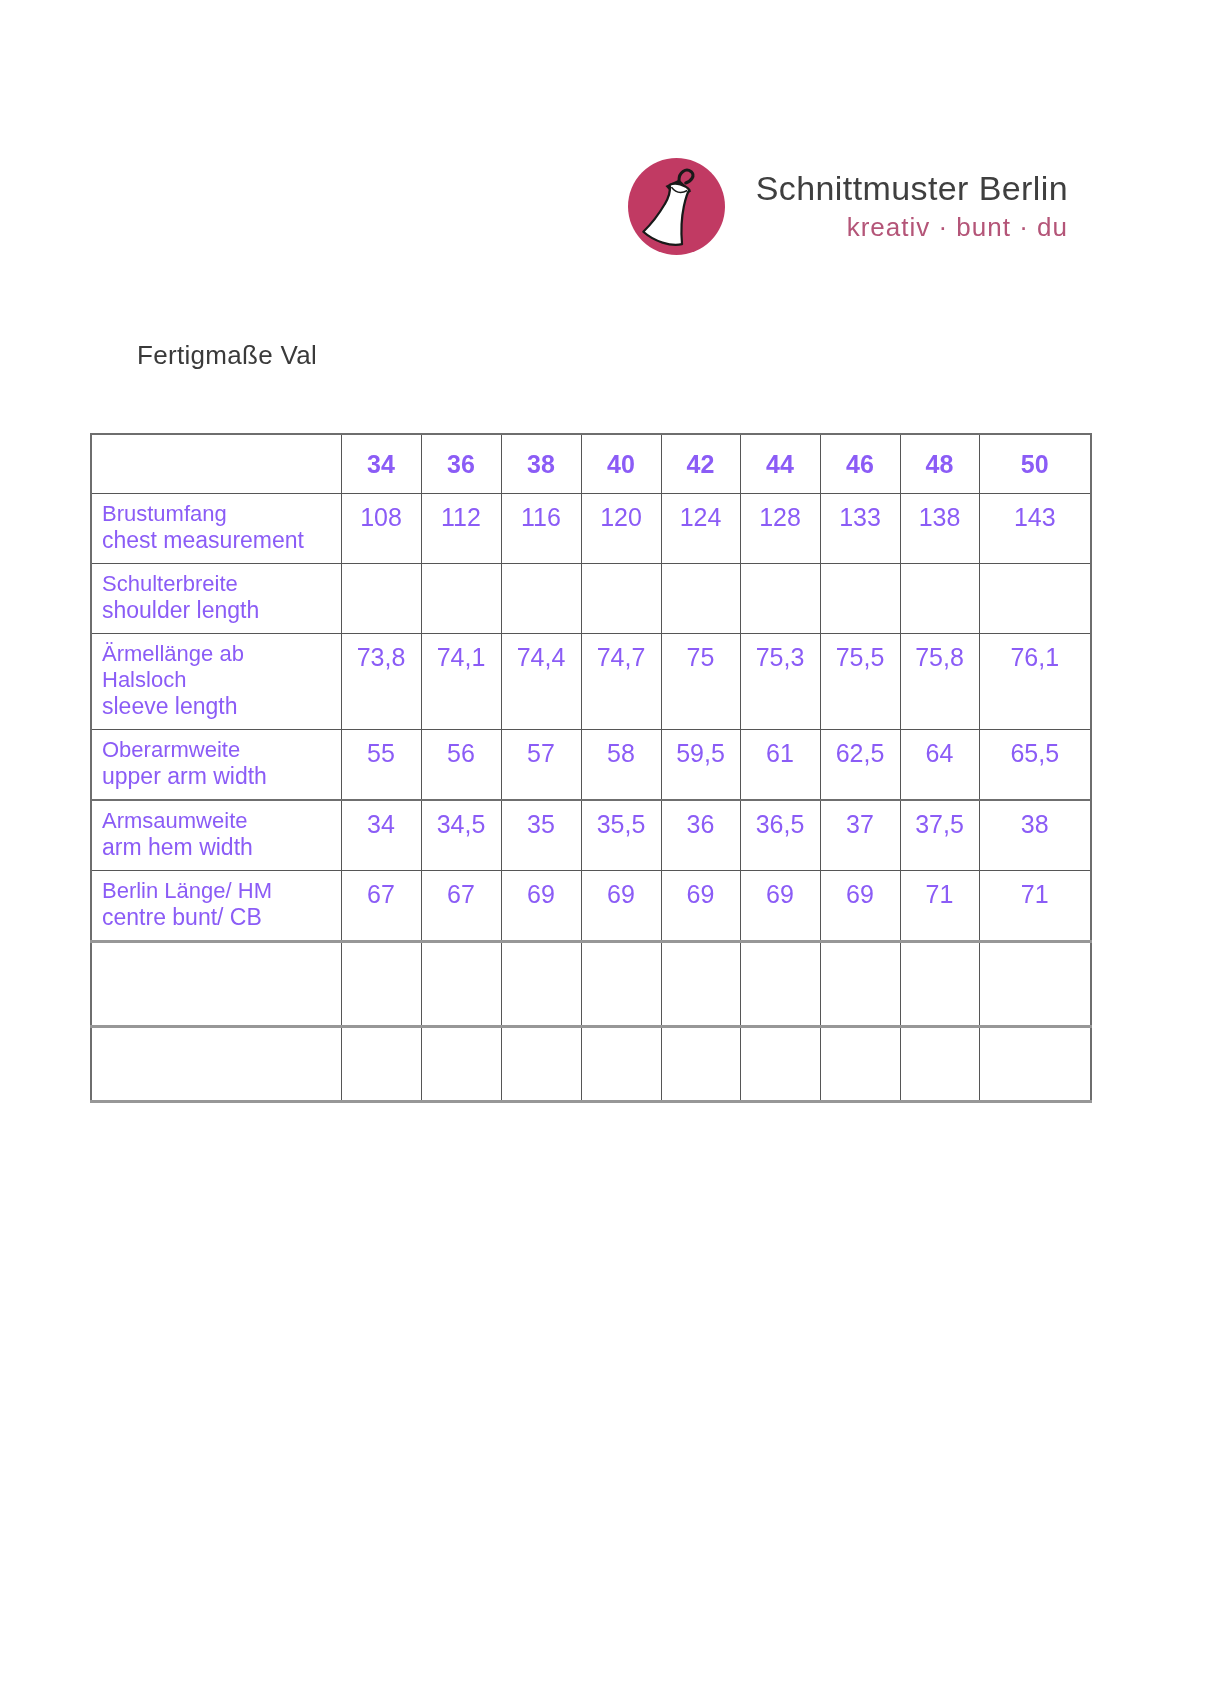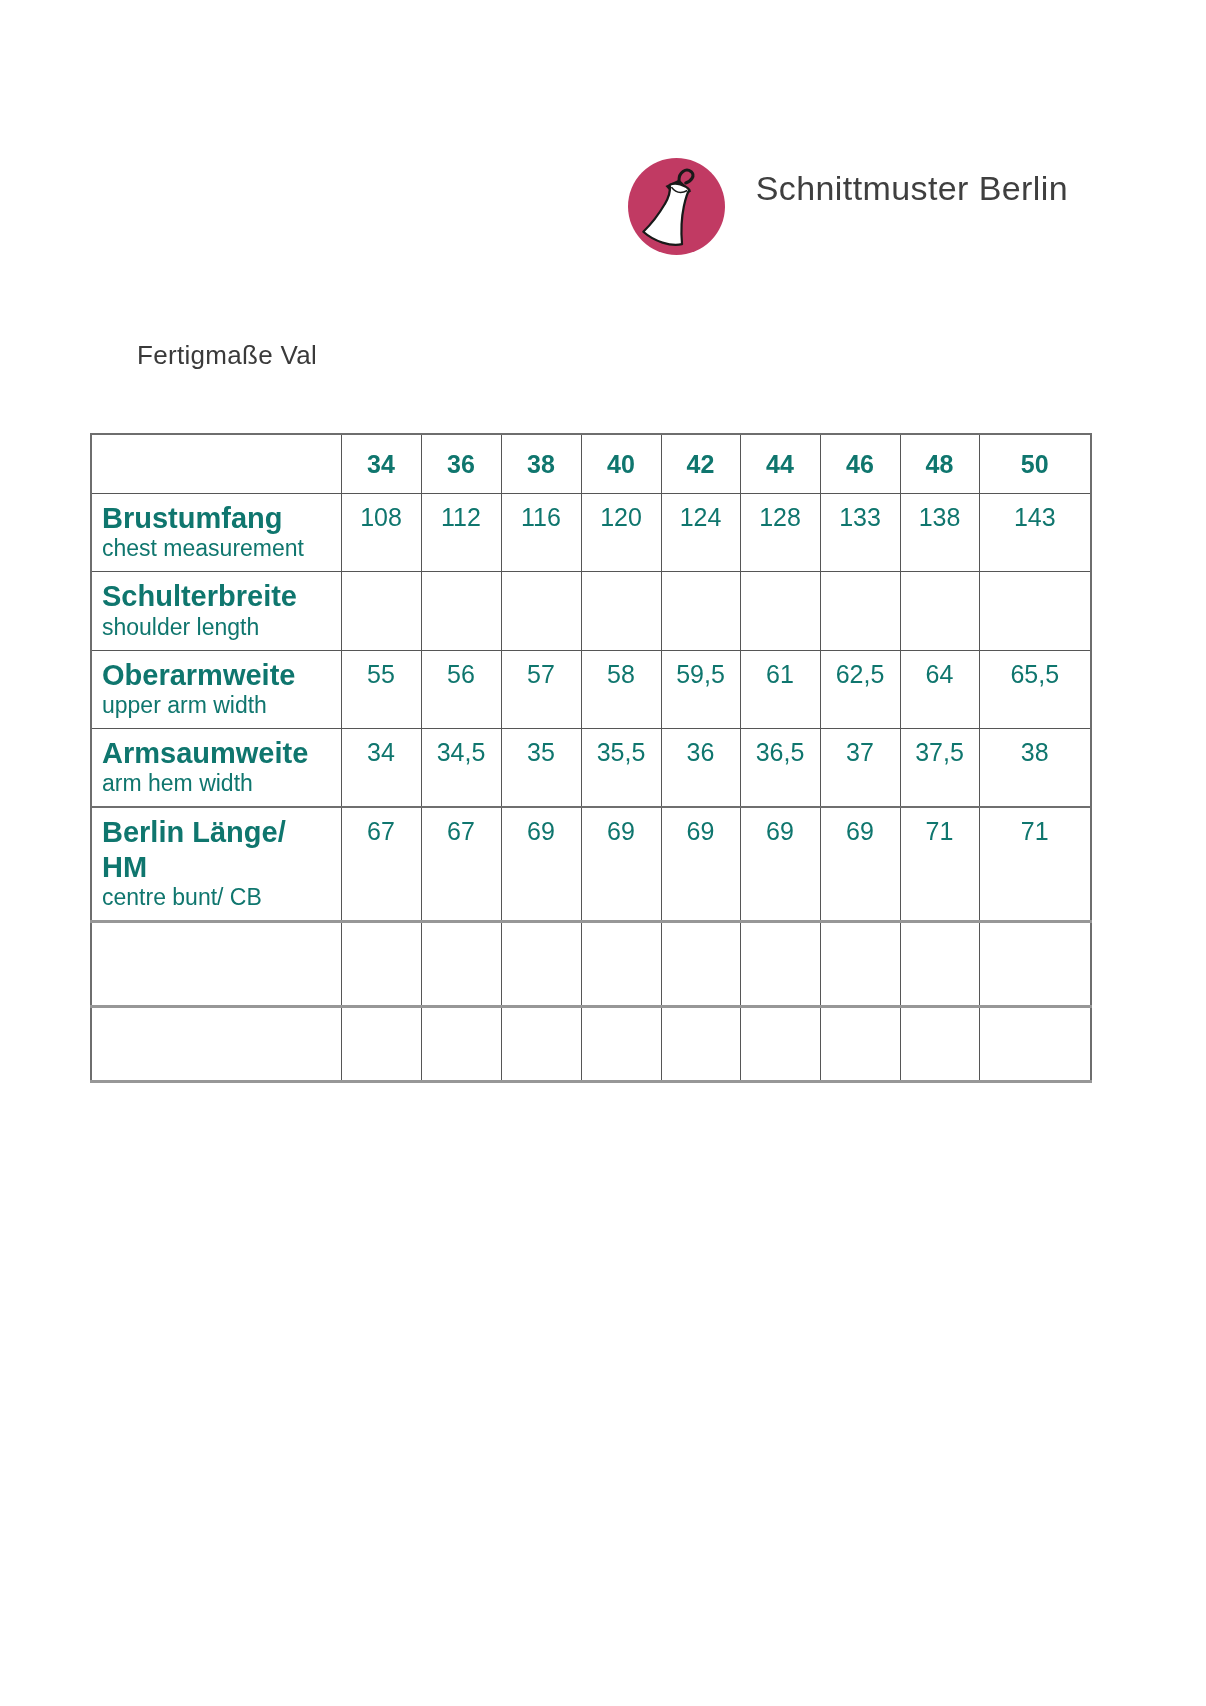--- a/index.html
+++ b/index.html
@@ -52,42 +52,42 @@
   }
 
   
   .size-table {
     position: absolute;
     left: 90px;
     top: 433px;
     width: 1000px;
     border-collapse: collapse;
     table-layout: fixed;
-    color: #0f766e;
+    color: #8b5cf6;
     border: 2px solid #6e6e6e;
     border-bottom: 3px solid #979797;
   }
   .size-table th,
   .size-table td {
     border: 1px solid #565656;
     background: #ffffff;
   }
   .size-table thead th {
     height: 58px;
     font-size: 25px;
     font-weight: bold;
     text-align: center;
     vertical-align: middle;
     padding: 0;
   }
   td.label-cell {
     padding: 7px 10px 9px 10px;
     vertical-align: top;
   }
-  .lbl-de { font-weight: bold; font-size: 29px; line-height: 1.18; }
+  .lbl-de { font-weight: normal; font-size: 22px; line-height: 1.18; }
   .lbl-en { font-weight: normal; font-size: 23px; line-height: 1.18; }
   .lbl-en.bold { font-weight: bold; }
   td.value-cell {
     text-align: center;
     vertical-align: top;
     padding-top: 9px;
     font-size: 25px;
   }
   
   tbody tr:nth-child(5) td { border-top: 2px solid #6f6f6f; }
@@ -103,20 +103,21 @@
     <circle cx="48" cy="48" r="48" fill="#c13a63"></circle>
     <g transform="rotate(12 48 34)">
       <path d="M48 22 C46 14 52 8 58 11 C63 14 60 20 55 23" fill="none" stroke="#191919" stroke-width="3" stroke-linecap="round"></path>
       <path d="M36 30 L48 21 L62 30 L59 33 L48 26 L40 33 Z" fill="#191919"></path>
       <path d="M40 28 C42 34 42 40 39 48 C35 60 30 70 24 79 C36 86 54 88 64 83 C60 70 58 58 58 46 C58 39 58 33 60 29 C55 25 45 24 40 28 Z" fill="#ffffff" stroke="#191919" stroke-width="2.2" stroke-linejoin="round"></path>
       <path d="M42 30 Q50 37 58 30" fill="none" stroke="#191919" stroke-width="1.6"></path>
     </g>
   </svg>
   <div class="brand-block">
     <div class="brand-name" style="color: rgb(63, 63, 63);">Schnittmuster Berlin</div>
+    <div class="brand-tagline" style="color: rgb(180, 85, 120);">kreativ · bunt · du</div>
   </div>
 
   <div class="doc-title">Fertigmaße Val</div>
 
   <table class="size-table">
     <colgroup>
       <col style="width:250px">
       <col style="width:80px">
         <col style="width:80px">
         <col style="width:80px">
@@ -169,20 +170,35 @@
           <td class="value-cell"></td>
           <td class="value-cell"></td>
           <td class="value-cell"></td>
           <td class="value-cell"></td>
           <td class="value-cell"></td>
           <td class="value-cell"></td>
           <td class="value-cell"></td>
         </tr>
         <tr>
           <td class="label-cell">
+            <div class="lbl-de">Ärmellänge ab Halsloch</div>
+            <div class="lbl-en">sleeve length</div>
+          </td>
+          <td class="value-cell">73,8</td>
+          <td class="value-cell">74,1</td>
+          <td class="value-cell">74,4</td>
+          <td class="value-cell">74,7</td>
+          <td class="value-cell">75</td>
+          <td class="value-cell">75,3</td>
+          <td class="value-cell">75,5</td>
+          <td class="value-cell">75,8</td>
+          <td class="value-cell">76,1</td>
+        </tr>
+        <tr>
+          <td class="label-cell">
             <div class="lbl-de">Oberarmweite</div>
             <div class="lbl-en">upper arm width</div>
           </td>
           <td class="value-cell">55</td>
           <td class="value-cell">56</td>
           <td class="value-cell">57</td>
           <td class="value-cell">58</td>
           <td class="value-cell">59,5</td>
           <td class="value-cell">61</td>
           <td class="value-cell">62,5</td>

